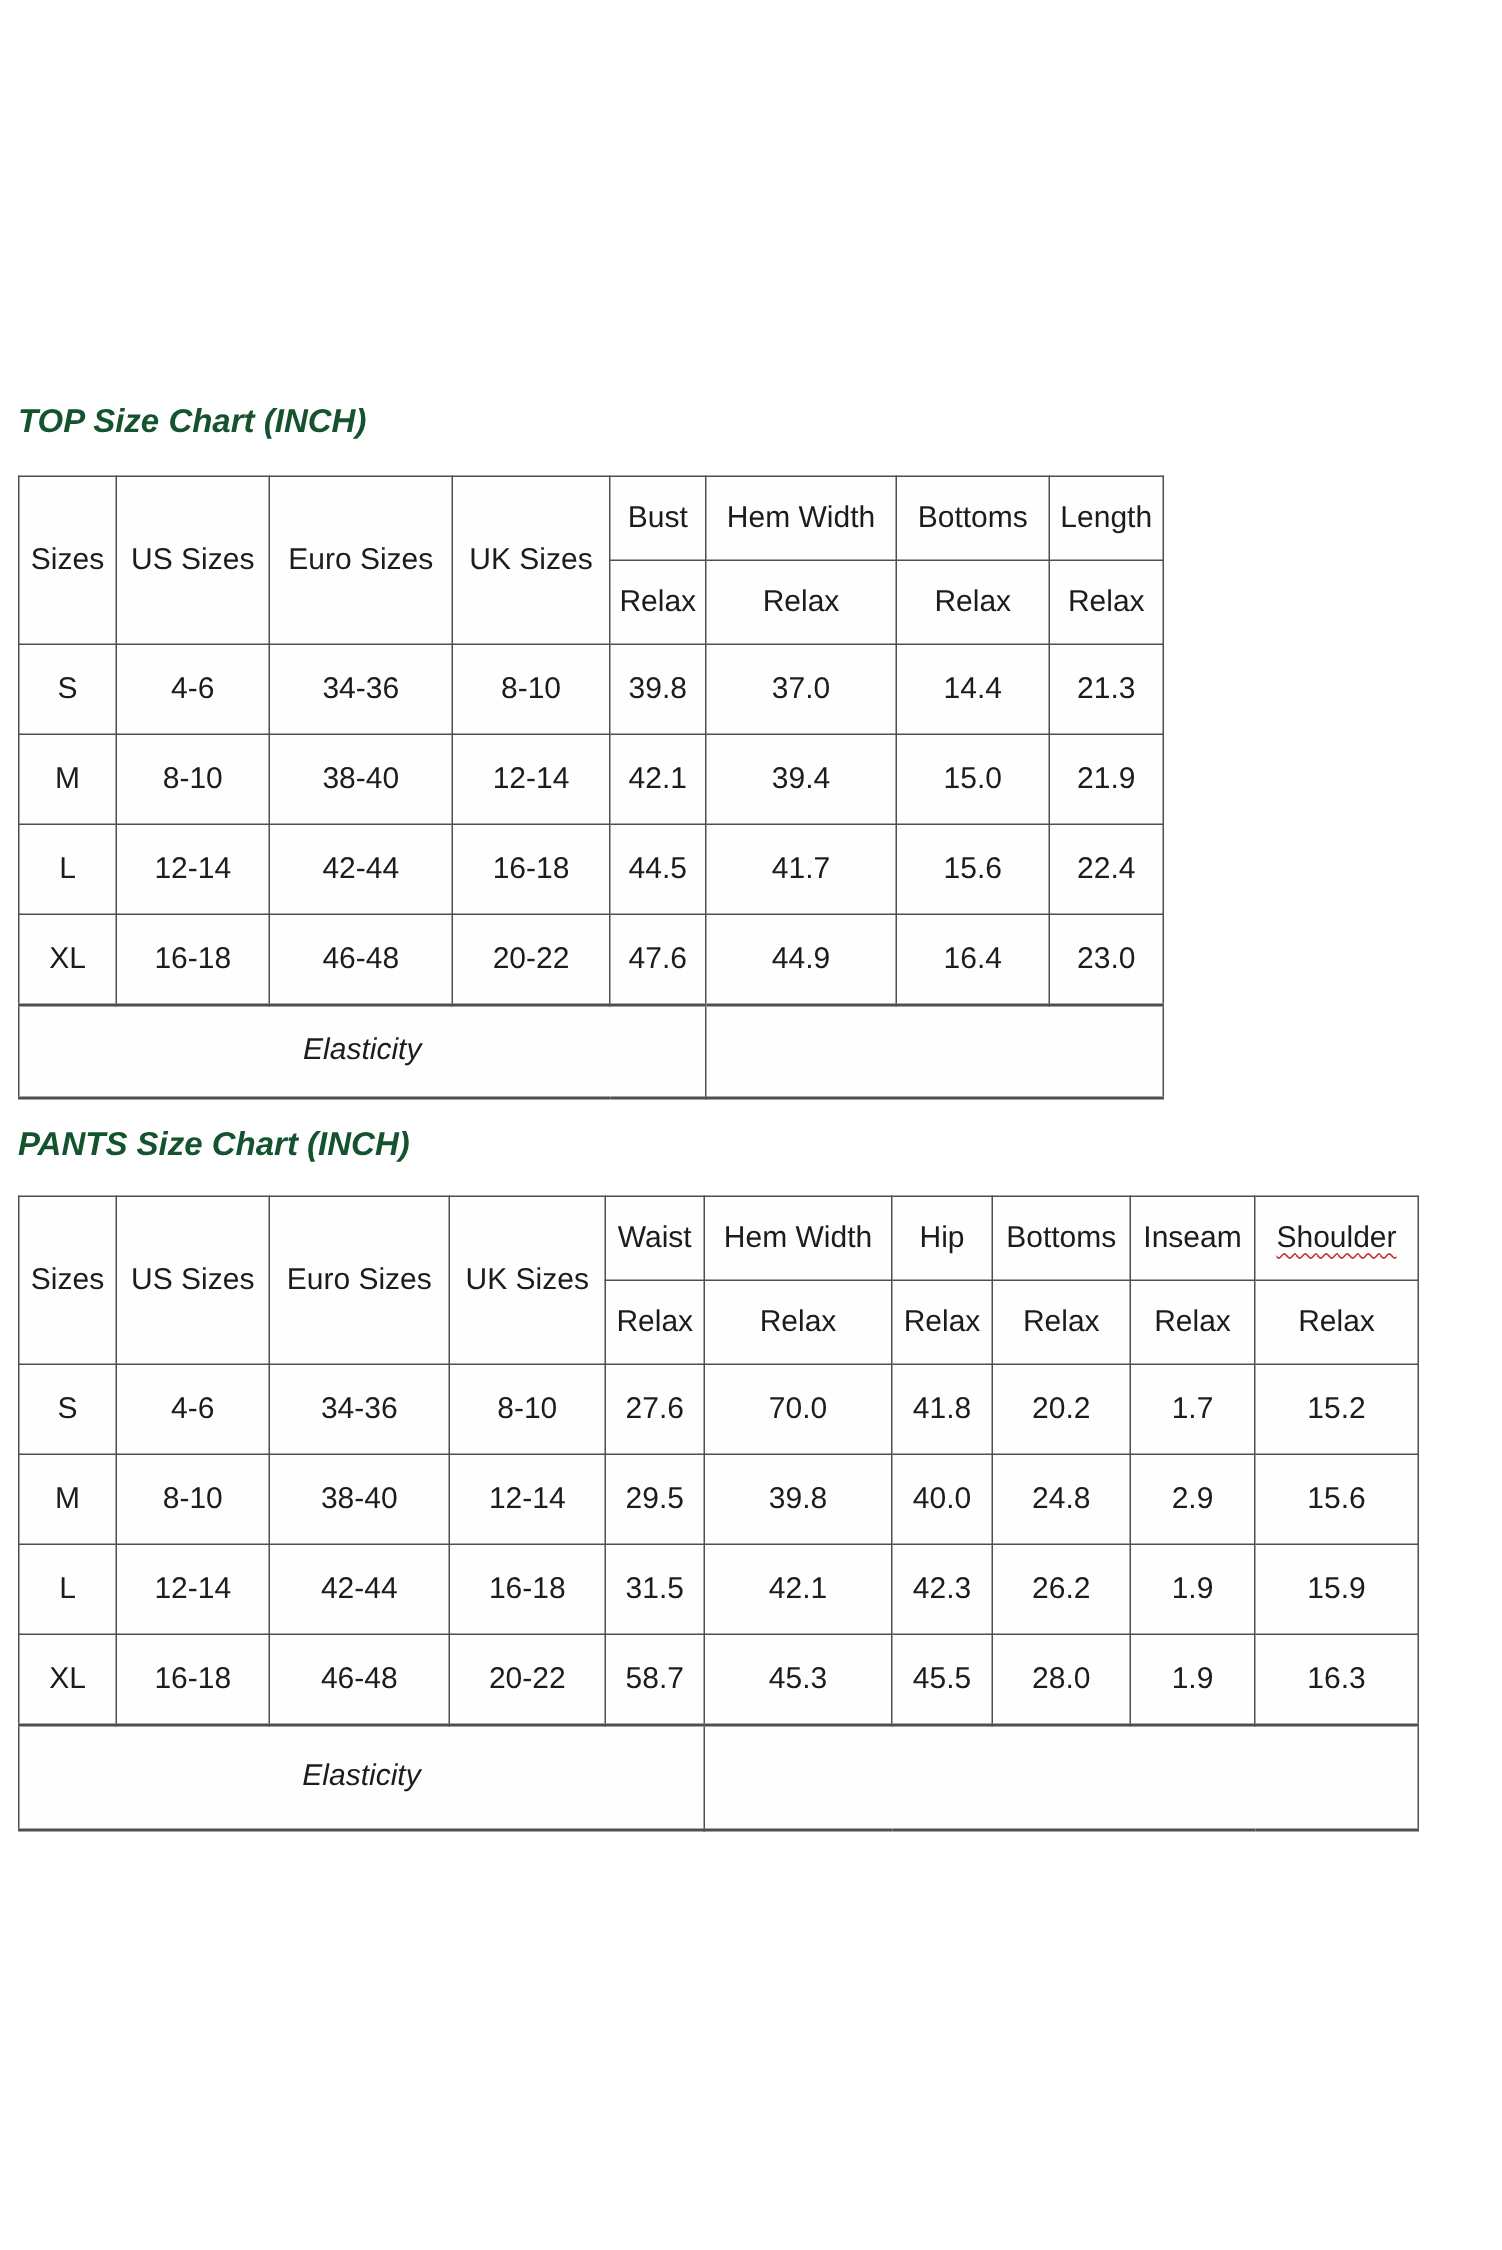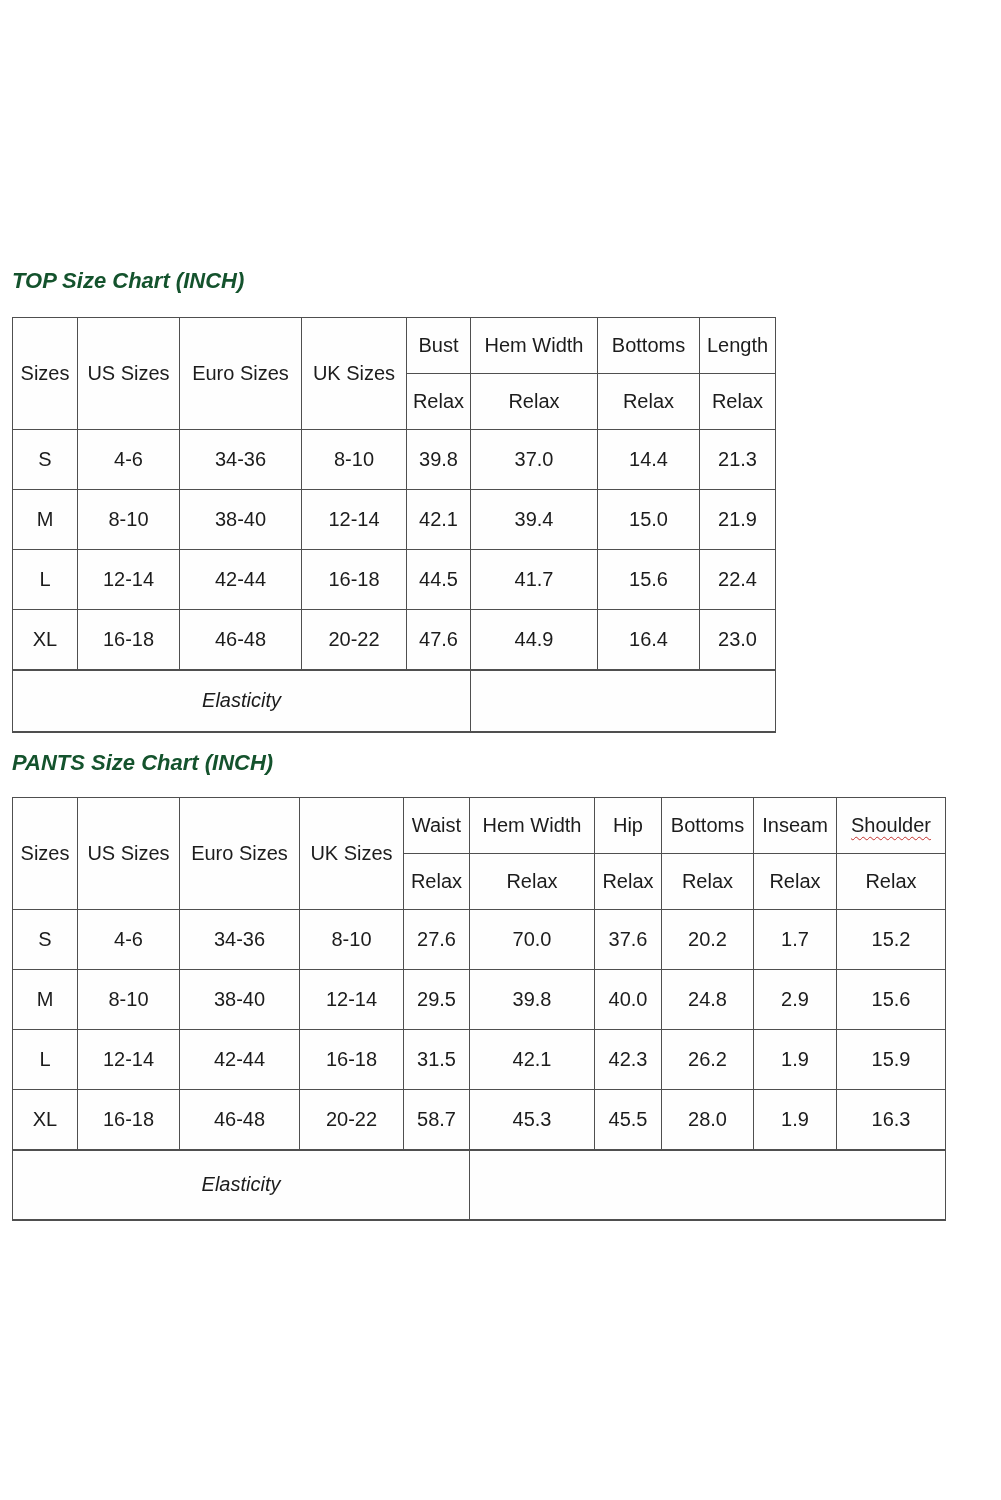--- a/index.html
+++ b/index.html
@@ -162,21 +162,21 @@
     <td>Relax</td>
     <td>Relax</td>
   </tr>
   <tr class="row-d">
     <td>S</td>
     <td>4-6</td>
     <td>34-36</td>
     <td>8-10</td>
     <td>27.6</td>
     <td>70.0</td>
-    <td>37.6</td>
+    <td>41.8</td>
     <td>20.2</td>
     <td>1.7</td>
     <td>15.2</td>
   </tr>
   <tr class="row-d">
     <td>M</td>
     <td>8-10</td>
     <td>38-40</td>
     <td>12-14</td>
     <td>29.5</td>

